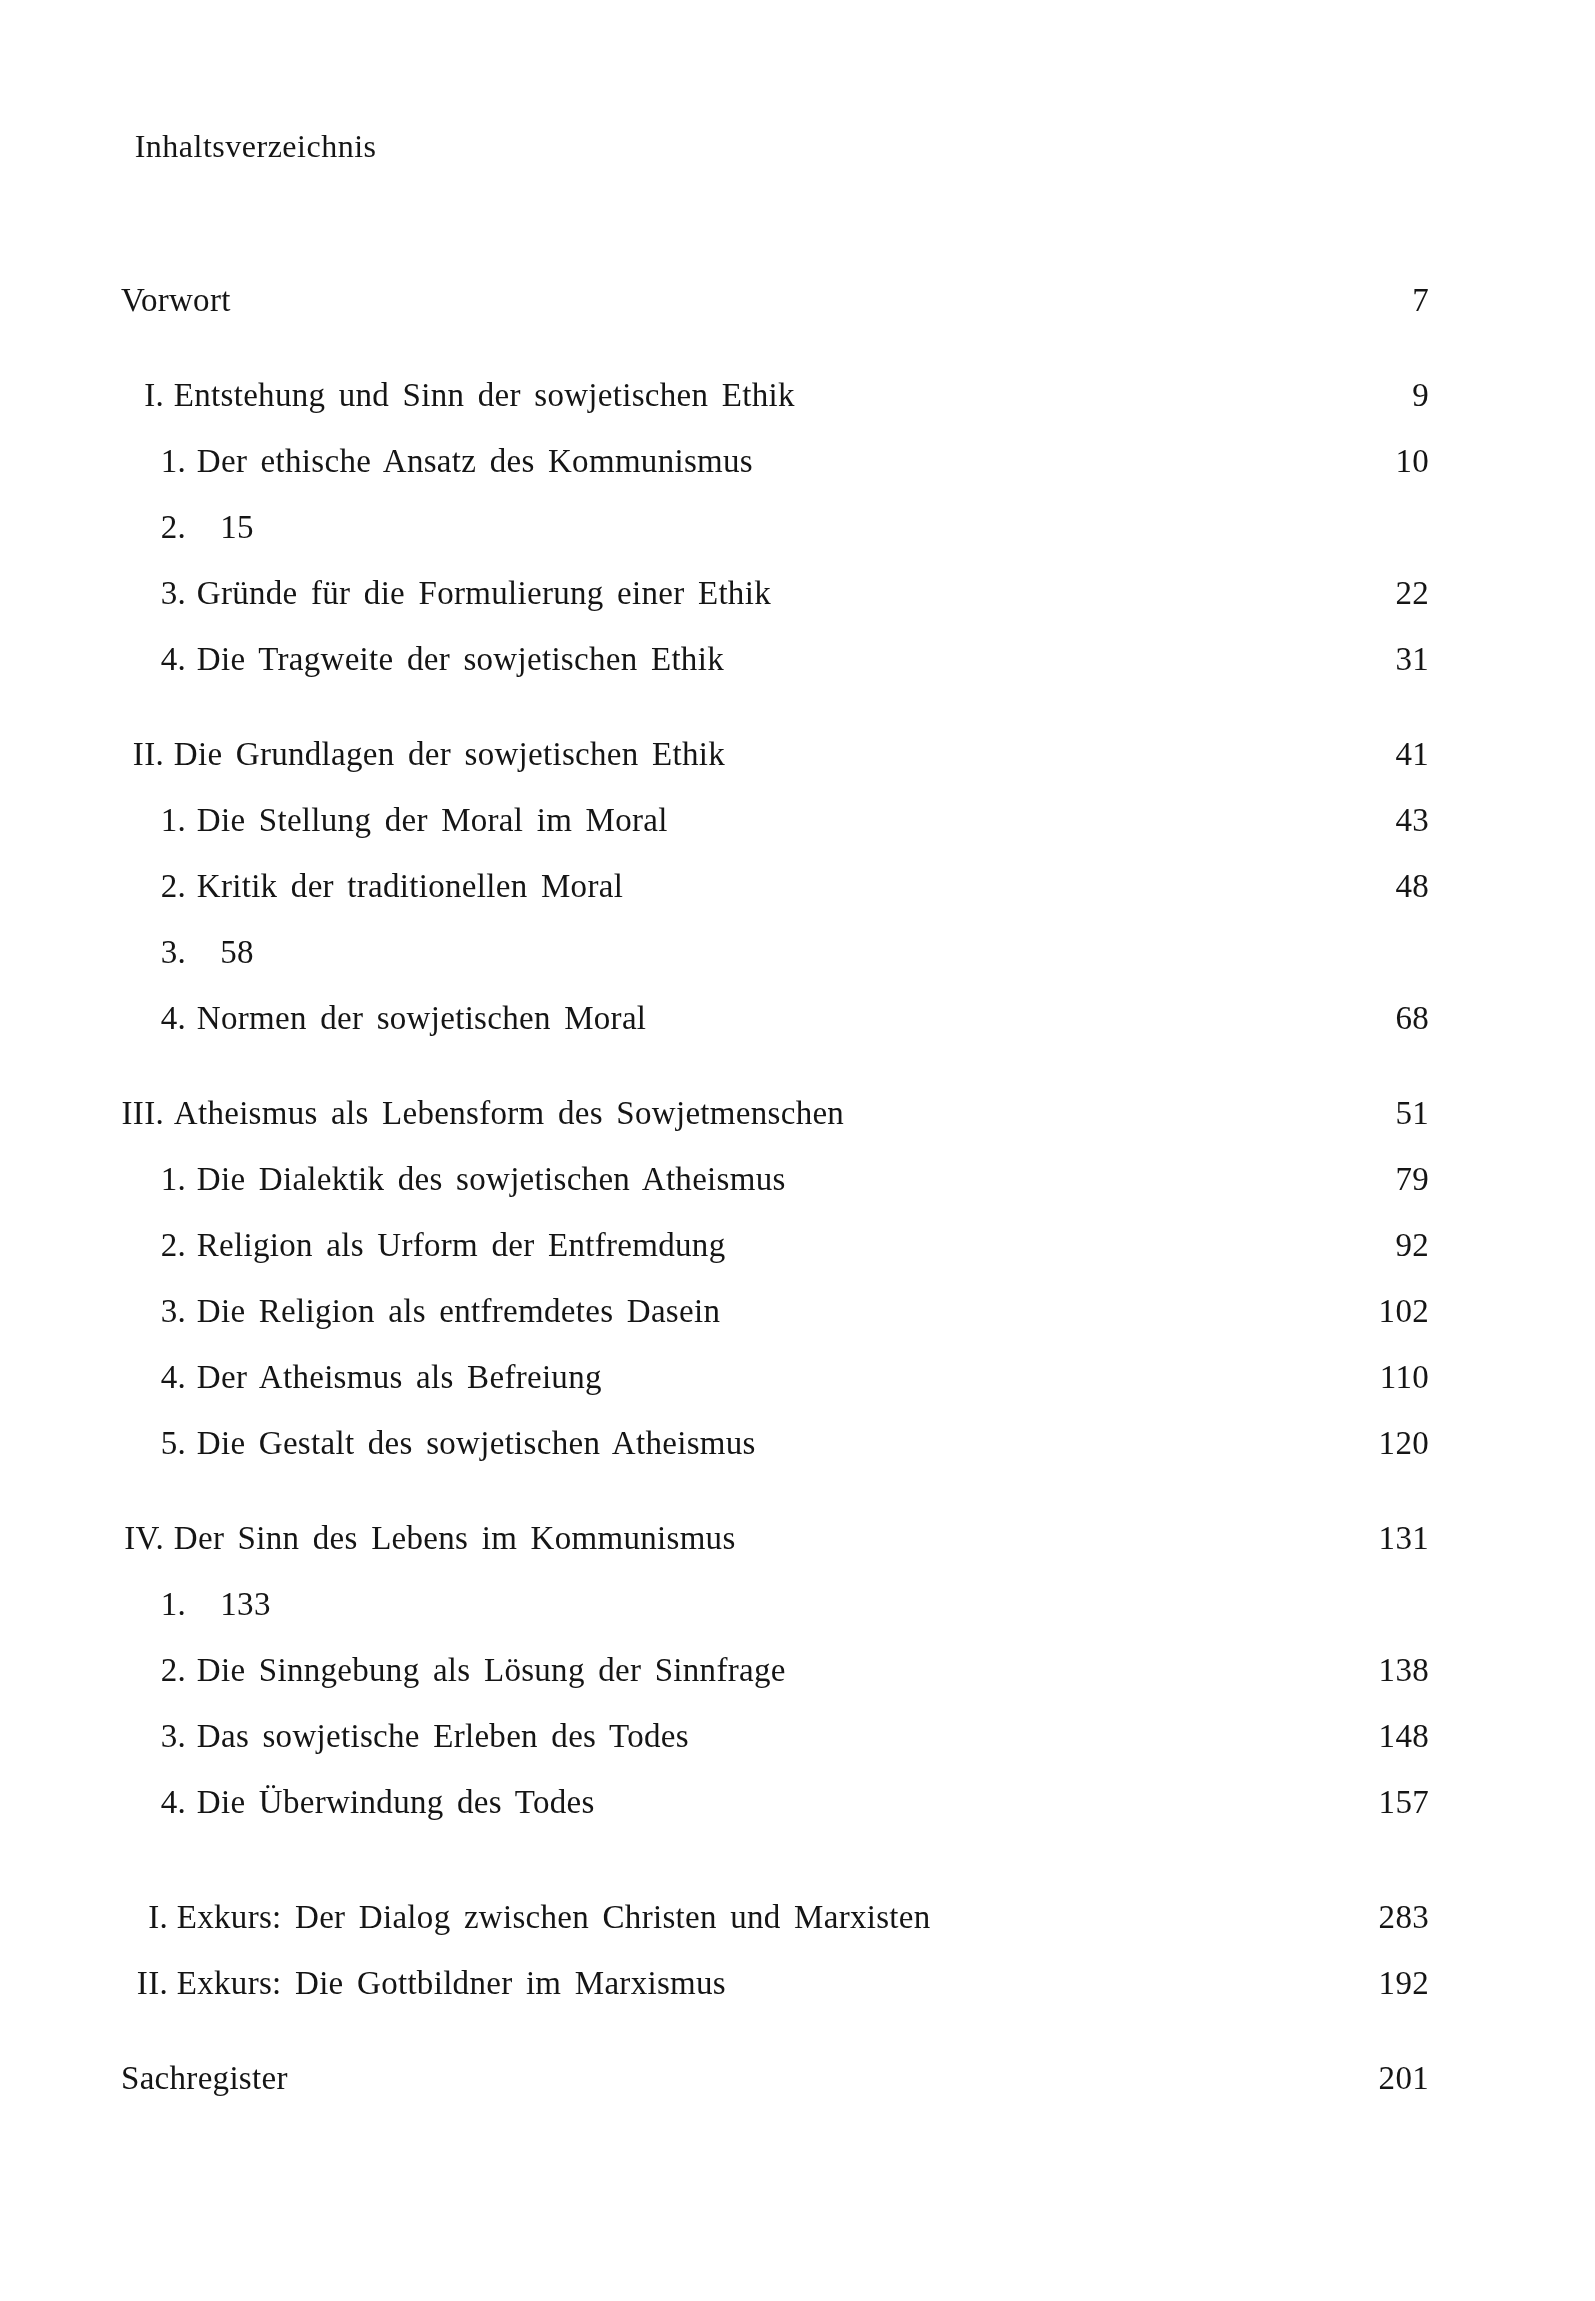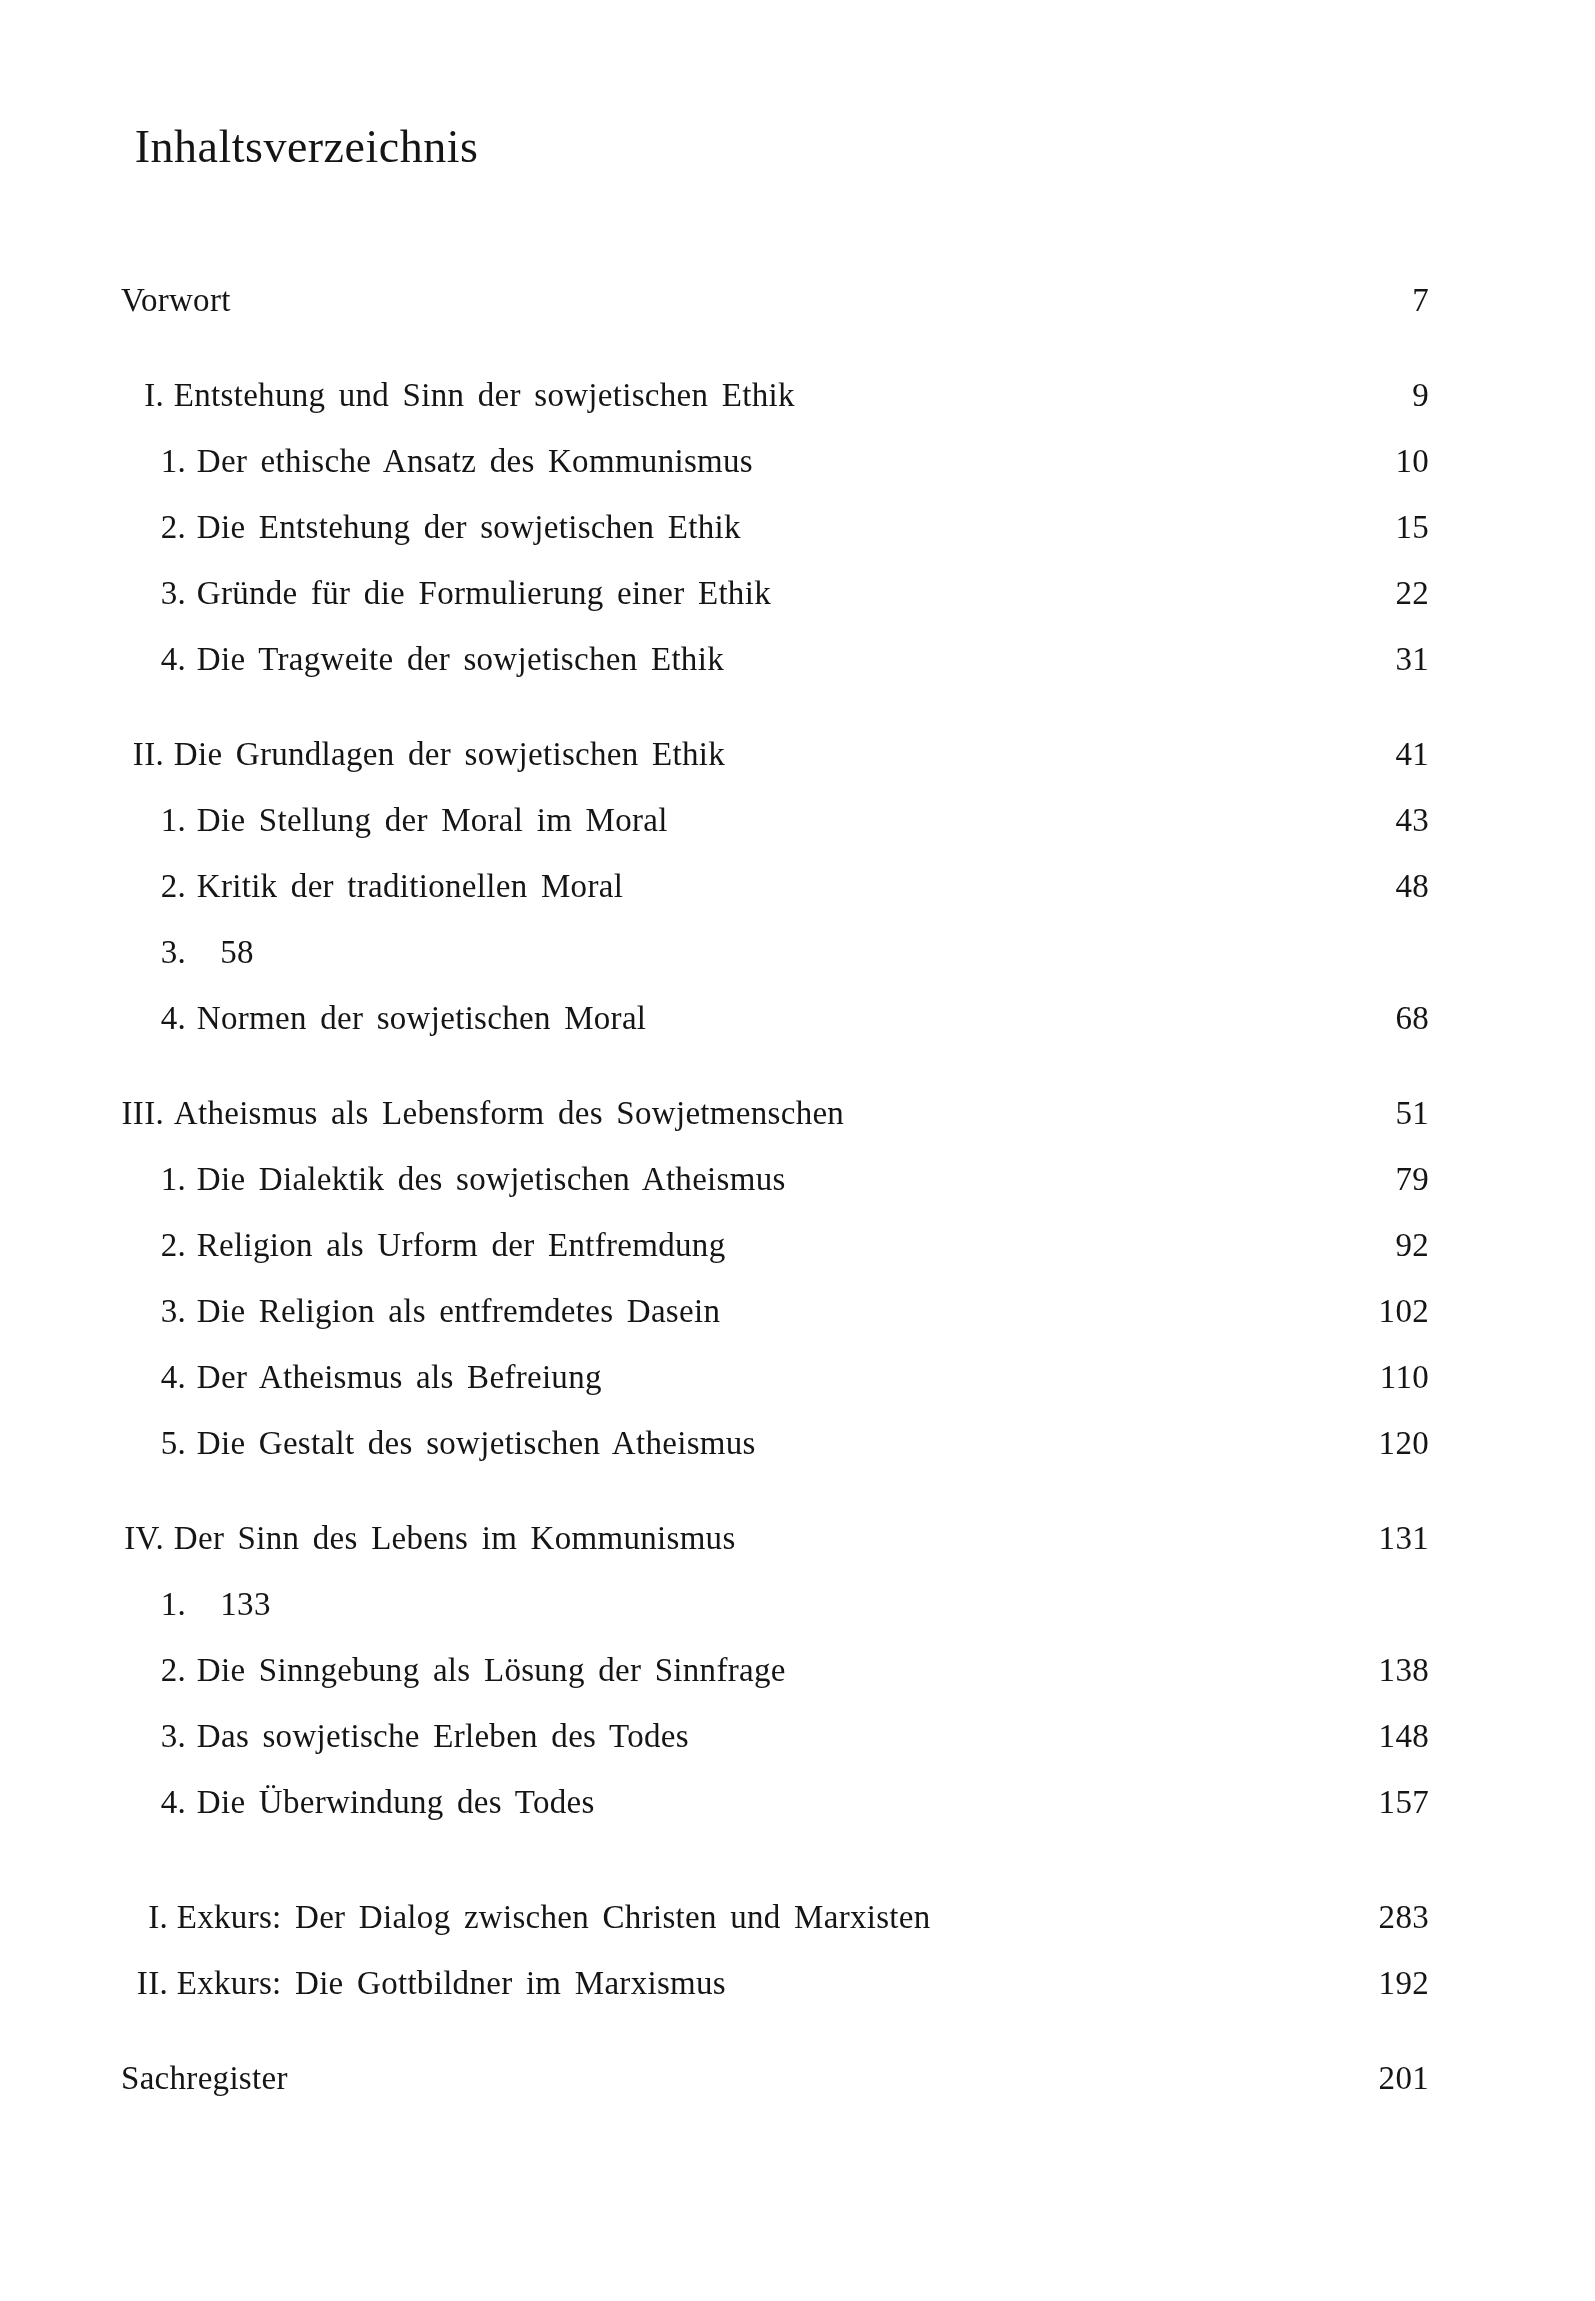--- a/index.html
+++ b/index.html
@@ -12,21 +12,21 @@
     width: 1596px;
     height: 2301px;
     background: #ffffff;
     color: #151515;
     font-family: "Liberation Serif", "DejaVu Serif", serif;
     overflow: hidden;
     box-sizing: border-box;
     padding: 116px 167px 0 121px;
   }
   .page-title {
-    font-size: 46px;
+    font-size: 32px;
     font-weight: normal;
     line-height: 61px;
     margin: 0 0 90px 13.7px;
     letter-spacing: 0.5px;
   }
   .toc-list {
     width: 100%;
   }
   .toc-row {
     display: flex;
@@ -73,21 +73,20 @@
         <span class="toc-title">Entstehung und Sinn der sowjetischen Ethik</span>
         <span class="toc-page">9</span>
       </div>
       <div class="toc-row lvl-section">
         <span class="toc-num">1.</span>
         <span class="toc-title">Der ethische Ansatz des Kommunismus</span>
         <span class="toc-page">10</span>
       </div>
       <div class="toc-row lvl-section">
         <span class="toc-num">2.</span>
-        <span class="toc-title">Die Entstehung der sowjetischen Ethik</span>
         <span class="toc-page">15</span>
       </div>
       <div class="toc-row lvl-section">
         <span class="toc-num">3.</span>
         <span class="toc-title">Gründe für die Formulierung einer Ethik</span>
         <span class="toc-page">22</span>
       </div>
       <div class="toc-row lvl-section">
         <span class="toc-num">4.</span>
         <span class="toc-title">Die Tragweite der sowjetischen Ethik</span>

